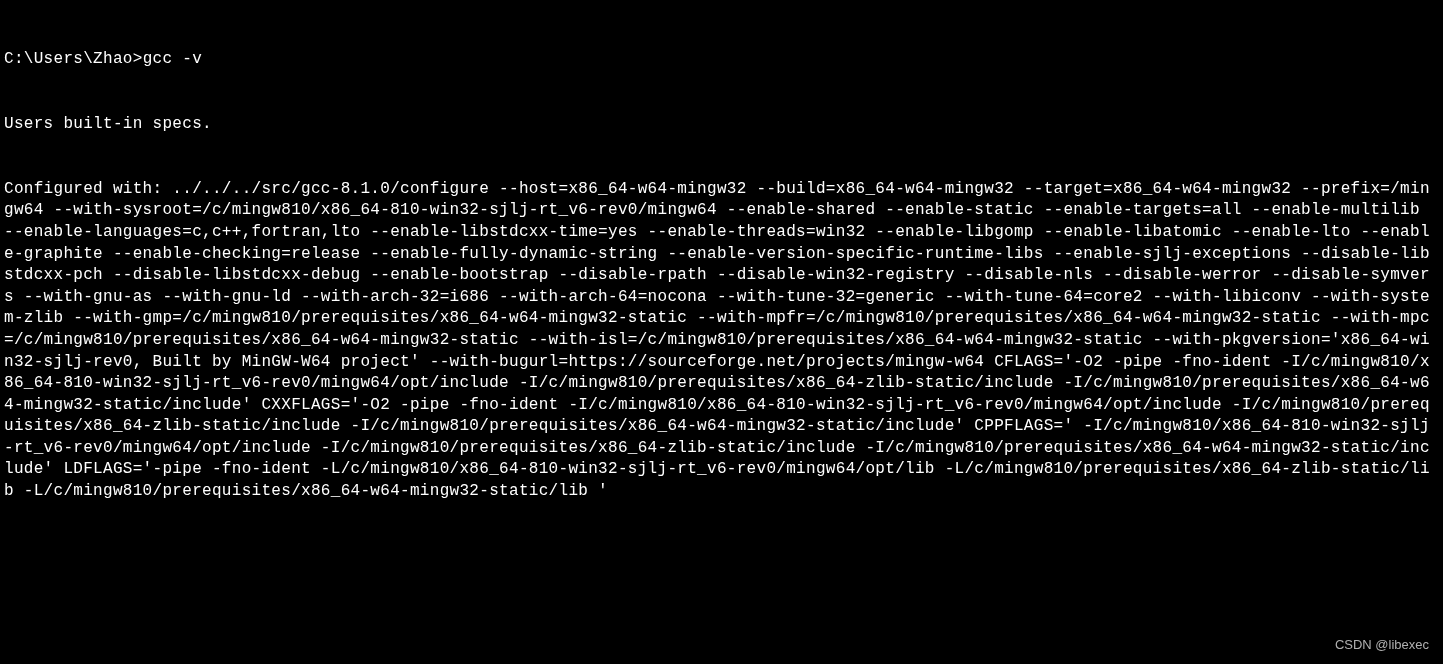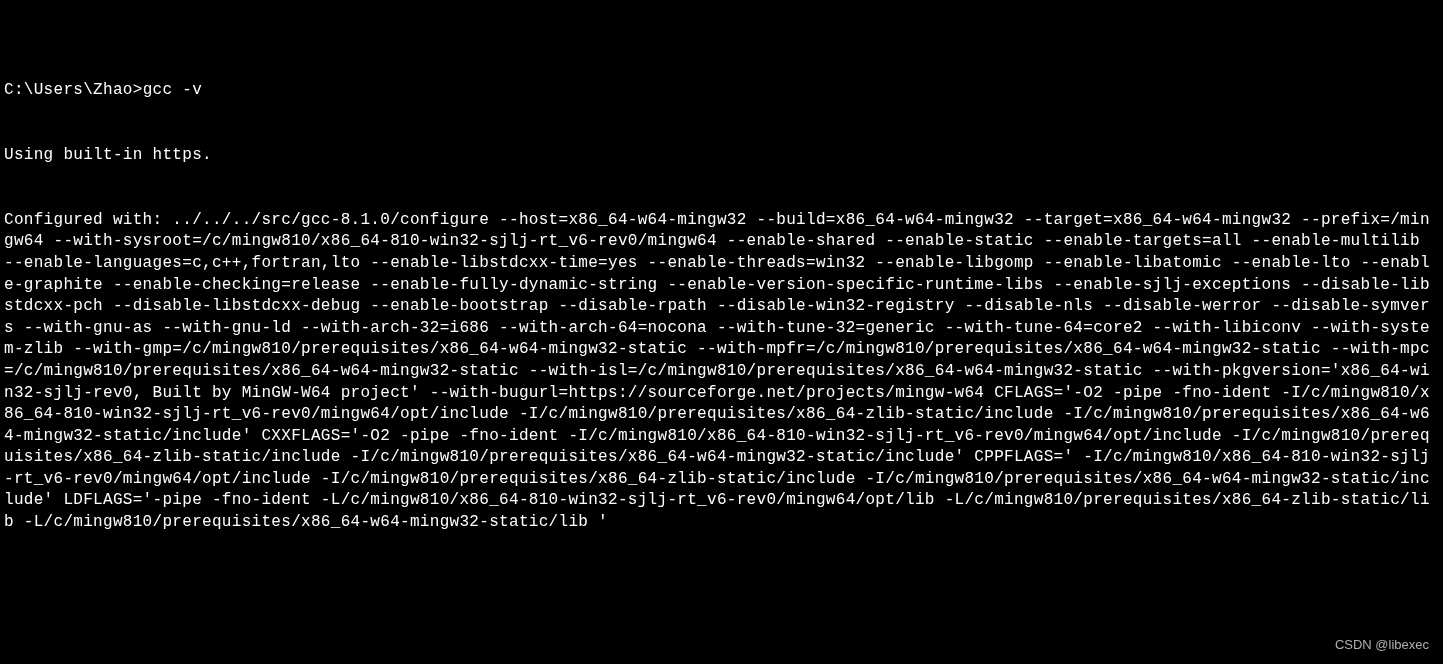--- a/index.html
+++ b/index.html
@@ -20,40 +20,39 @@
       letter-spacing: 0.3px;
       position: relative;
     }
     .terminal-content {
       white-space: pre-wrap;
       word-break: break-all;
     }
     .prompt-line {
       white-space: pre-wrap;
       word-break: break-all;
-      margin-top: 31px;
     }
     .output-line {
       white-space: pre-wrap;
       word-break: break-all;
     }
     .watermark {
       position: absolute;
       bottom: 10px;
       right: 14px;
       font-size: 13px;
       color: #b0b0b0;
       font-family: Arial, sans-serif;
       letter-spacing: 0;
     }
   </style>
 </head>
 <body>
 
 <div class="terminal-content">
   <div class="prompt-line"><span>C:\Users\Zhao&gt;</span><span>gcc -v</span></div>
-  <div class="output-line">Using built-in https.</div>
+  <div class="output-line">Users built-in specs.</div>
   <div class="output-line">Configured with: ../../../src/gcc-8.1.0/configure --host=x86_64-w64-mingw32 --build=x86_64-w64-mingw32 --target=x86_64-w64-mingw32 --prefix=/mingw64 --with-sysroot=/c/mingw810/x86_64-810-win32-sjlj-rt_v6-rev0/mingw64 --enable-shared --enable-static --enable-targets=all --enable-multilib --enable-languages=c,c++,fortran,lto --enable-libstdcxx-time=yes --enable-threads=win32 --enable-libgomp --enable-libatomic --enable-lto --enable-graphite --enable-checking=release --enable-fully-dynamic-string --enable-version-specific-runtime-libs --enable-sjlj-exceptions --disable-libstdcxx-pch --disable-libstdcxx-debug --enable-bootstrap --disable-rpath --disable-win32-registry --disable-nls --disable-werror --disable-symvers --with-gnu-as --with-gnu-ld --with-arch-32=i686 --with-arch-64=nocona --with-tune-32=generic --with-tune-64=core2 --with-libiconv --with-system-zlib --with-gmp=/c/mingw810/prerequisites/x86_64-w64-mingw32-static --with-mpfr=/c/mingw810/prerequisites/x86_64-w64-mingw32-static --with-mpc=/c/mingw810/prerequisites/x86_64-w64-mingw32-static --with-isl=/c/mingw810/prerequisites/x86_64-w64-mingw32-static --with-pkgversion='x86_64-win32-sjlj-rev0, Built by MinGW-W64 project' --with-bugurl=https://sourceforge.net/projects/mingw-w64 CFLAGS='-O2 -pipe -fno-ident -I/c/mingw810/x86_64-810-win32-sjlj-rt_v6-rev0/mingw64/opt/include -I/c/mingw810/prerequisites/x86_64-zlib-static/include -I/c/mingw810/prerequisites/x86_64-w64-mingw32-static/include' CXXFLAGS='-O2 -pipe -fno-ident -I/c/mingw810/x86_64-810-win32-sjlj-rt_v6-rev0/mingw64/opt/include -I/c/mingw810/prerequisites/x86_64-zlib-static/include -I/c/mingw810/prerequisites/x86_64-w64-mingw32-static/include' CPPFLAGS=' -I/c/mingw810/x86_64-810-win32-sjlj-rt_v6-rev0/mingw64/opt/include -I/c/mingw810/prerequisites/x86_64-zlib-static/include -I/c/mingw810/prerequisites/x86_64-w64-mingw32-static/include' LDFLAGS='-pipe -fno-ident -L/c/mingw810/x86_64-810-win32-sjlj-rt_v6-rev0/mingw64/opt/lib -L/c/mingw810/prerequisites/x86_64-zlib-static/lib -L/c/mingw810/prerequisites/x86_64-w64-mingw32-static/lib '</div>
   
   
 </div>
 
 <div class="watermark">CSDN @libexec</div>
 
 </body></html>

